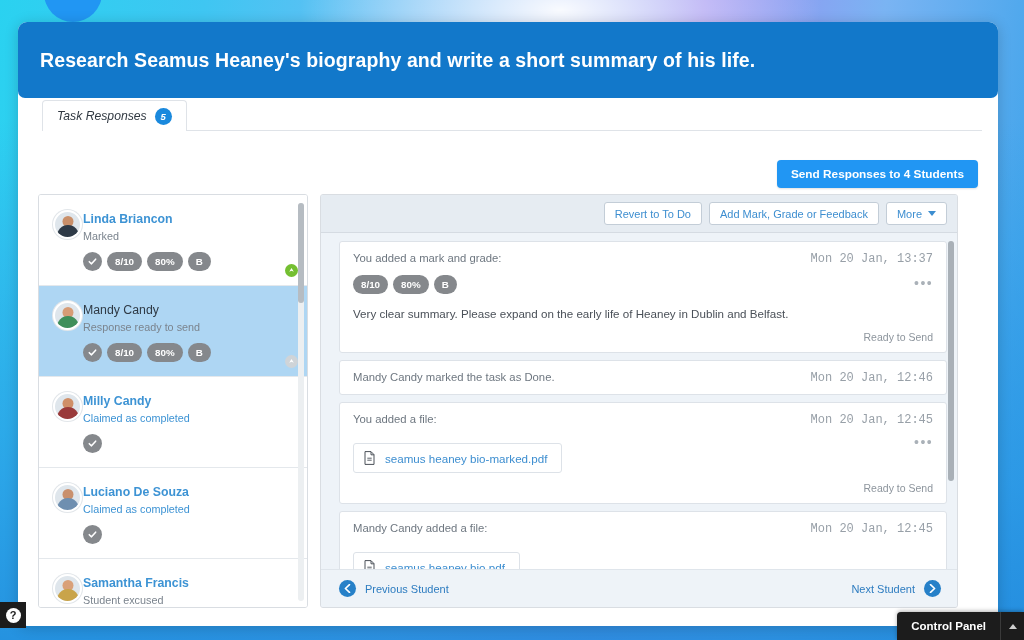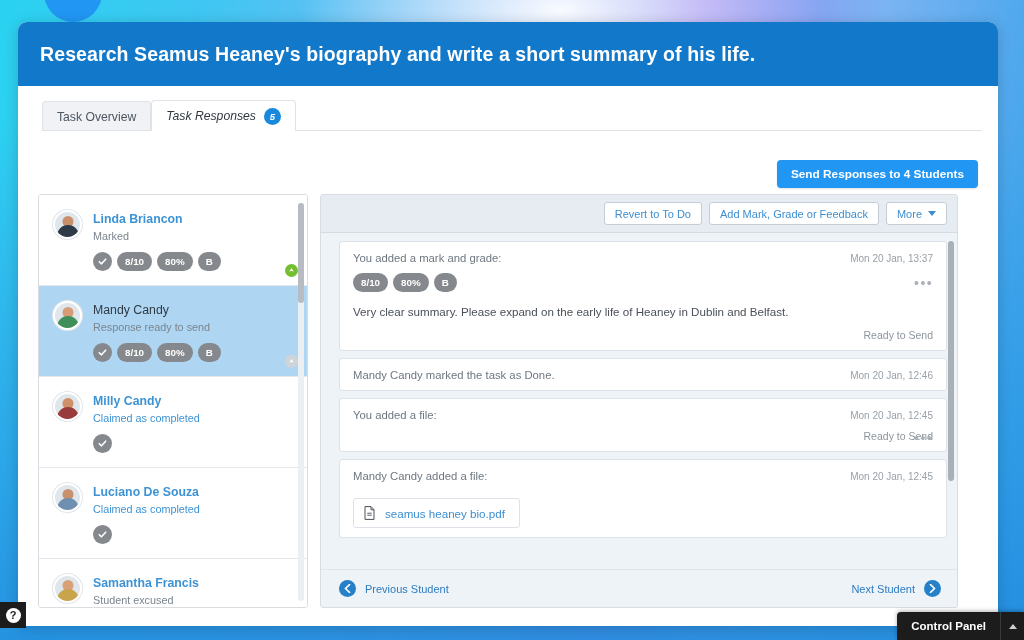--- a/index.html
+++ b/index.html
@@ -42,25 +42,26 @@
     background: #ffffff;
     border-radius: 9px;
     box-shadow: 0 2px 14px rgba(0,0,0,0.18);
     overflow: hidden;
   }
 
   
   #task-banner {
     position: absolute;
     left: 0; top: 0;
-    width: 980px; height: 64px;
+    width: 980px; height: 76px;
     background: #1278ca;
     display: flex;
     align-items: center;
     padding-left: 22px;
+    border-radius: 7px;
   }
   #task-title {
     color: #ffffff;
     font-size: 19.5px;
     font-weight: bold;
     letter-spacing: 0.1px;
   }
 
   
   #tab-bar {
@@ -149,21 +150,21 @@
   }
   #student-scroll {
     position: absolute;
     inset: 0;
     overflow: hidden;
   }
   .student-row {
     position: relative;
     display: flex;
     align-items: flex-start;
-    gap: 11px;
+    gap: 1px;
     padding: 14px 12px 12px 14px;
     border-bottom: 1px solid #e4e8ec;
     background: #ffffff;
     cursor: pointer;
     min-height: 91px;
   }
   .student-row.selected { background: #aed6f3; }
 
   .avatar {
     flex: 0 0 auto;
@@ -313,21 +314,21 @@
     margin-bottom: 7px;
     padding: 10px 13px 9px 13px;
     position: relative;
   }
   .fc-head {
     display: flex;
     justify-content: space-between;
     align-items: baseline;
   }
   .fc-text { font-size: 11.3px; color: #6e7780; }
-  .fc-time { font-size: 10px; color: #98a0a8; white-space: nowrap; }
+  .fc-time { font-size: 12px; color: #98a0a8; white-space: nowrap; font-family: Liberation Mono, monospace; }
   .fc-dots {
     position: absolute;
     right: 13px;
     font-size: 14px;
     color: #aab1b8;
     letter-spacing: 1.4px;
     line-height: 10px;
     cursor: pointer;
   }
   .fc-pills { display: flex; gap: 5px; margin-top: 9px; }
@@ -471,23 +472,20 @@
 <div id="bg-lower"></div>
 <div id="deco-circle"></div>
 
 <div id="app-card">
 
   <div id="task-banner">
     <div id="task-title">Research Seamus Heaney's biography and write a short summary of his life.</div>
   </div>
 
   <div id="tab-bar">
-    <div class="tab">
-      <span>Task Overview</span>
-    </div>
     <div class="tab active">
       <span>Task Responses</span>
       <span class="tab-badge">5</span>
     </div>
   </div>
   <div id="tab-underline"></div>
 
   <button id="send-responses-btn">Send Responses to 4 Students</button>
 
   <div id="workspace">
@@ -610,21 +608,28 @@
             </div>
             <div class="feed-card">
               <div class="fc-head">
                 <span class="fc-text">Mandy Candy marked the task as Done.</span>
                 <span class="fc-time">Mon 20 Jan, 12:46</span>
               </div>
             </div>
             <div class="feed-card"><div class="fc-head">
                 <span class="fc-text">You added a file:</span>
                 <span class="fc-time">Mon 20 Jan, 12:45</span>
-              </div><div class="fc-dots" style="top:34px">•••</div><div class="fc-status">Ready to Send</div></div>
+              </div><div class="fc-dots" style="top:34px">•••</div><div class="file-chip">
+                <svg class="doc-icon" viewBox="0 0 11 14">
+                  <path d="M1 0.6 h6 l3 3 v9.8 h-9 z" fill="#fff" stroke="#4a5058" stroke-width="1"></path>
+                  <path d="M7 0.8 v3 h3" fill="none" stroke="#4a5058" stroke-width="1"></path>
+                  <path d="M3.3 7.2 h4.4 M3.3 9.2 h4.4" stroke="#4a5058" stroke-width="0.9"></path>
+                </svg>
+                <span class="fname">seamus heaney bio-marked.pdf</span>
+              </div><div class="fc-status">Ready to Send</div></div>
             <div class="feed-card"><div class="fc-head">
                 <span class="fc-text">Mandy Candy added a file:</span>
                 <span class="fc-time">Mon 20 Jan, 12:45</span>
               </div><div class="file-chip">
                 <svg class="doc-icon" viewBox="0 0 11 14">
                   <path d="M1 0.6 h6 l3 3 v9.8 h-9 z" fill="#fff" stroke="#4a5058" stroke-width="1"></path>
                   <path d="M7 0.8 v3 h3" fill="none" stroke="#4a5058" stroke-width="1"></path>
                   <path d="M3.3 7.2 h4.4 M3.3 9.2 h4.4" stroke="#4a5058" stroke-width="0.9"></path>
                 </svg>
                 <span class="fname">seamus heaney bio.pdf</span>

